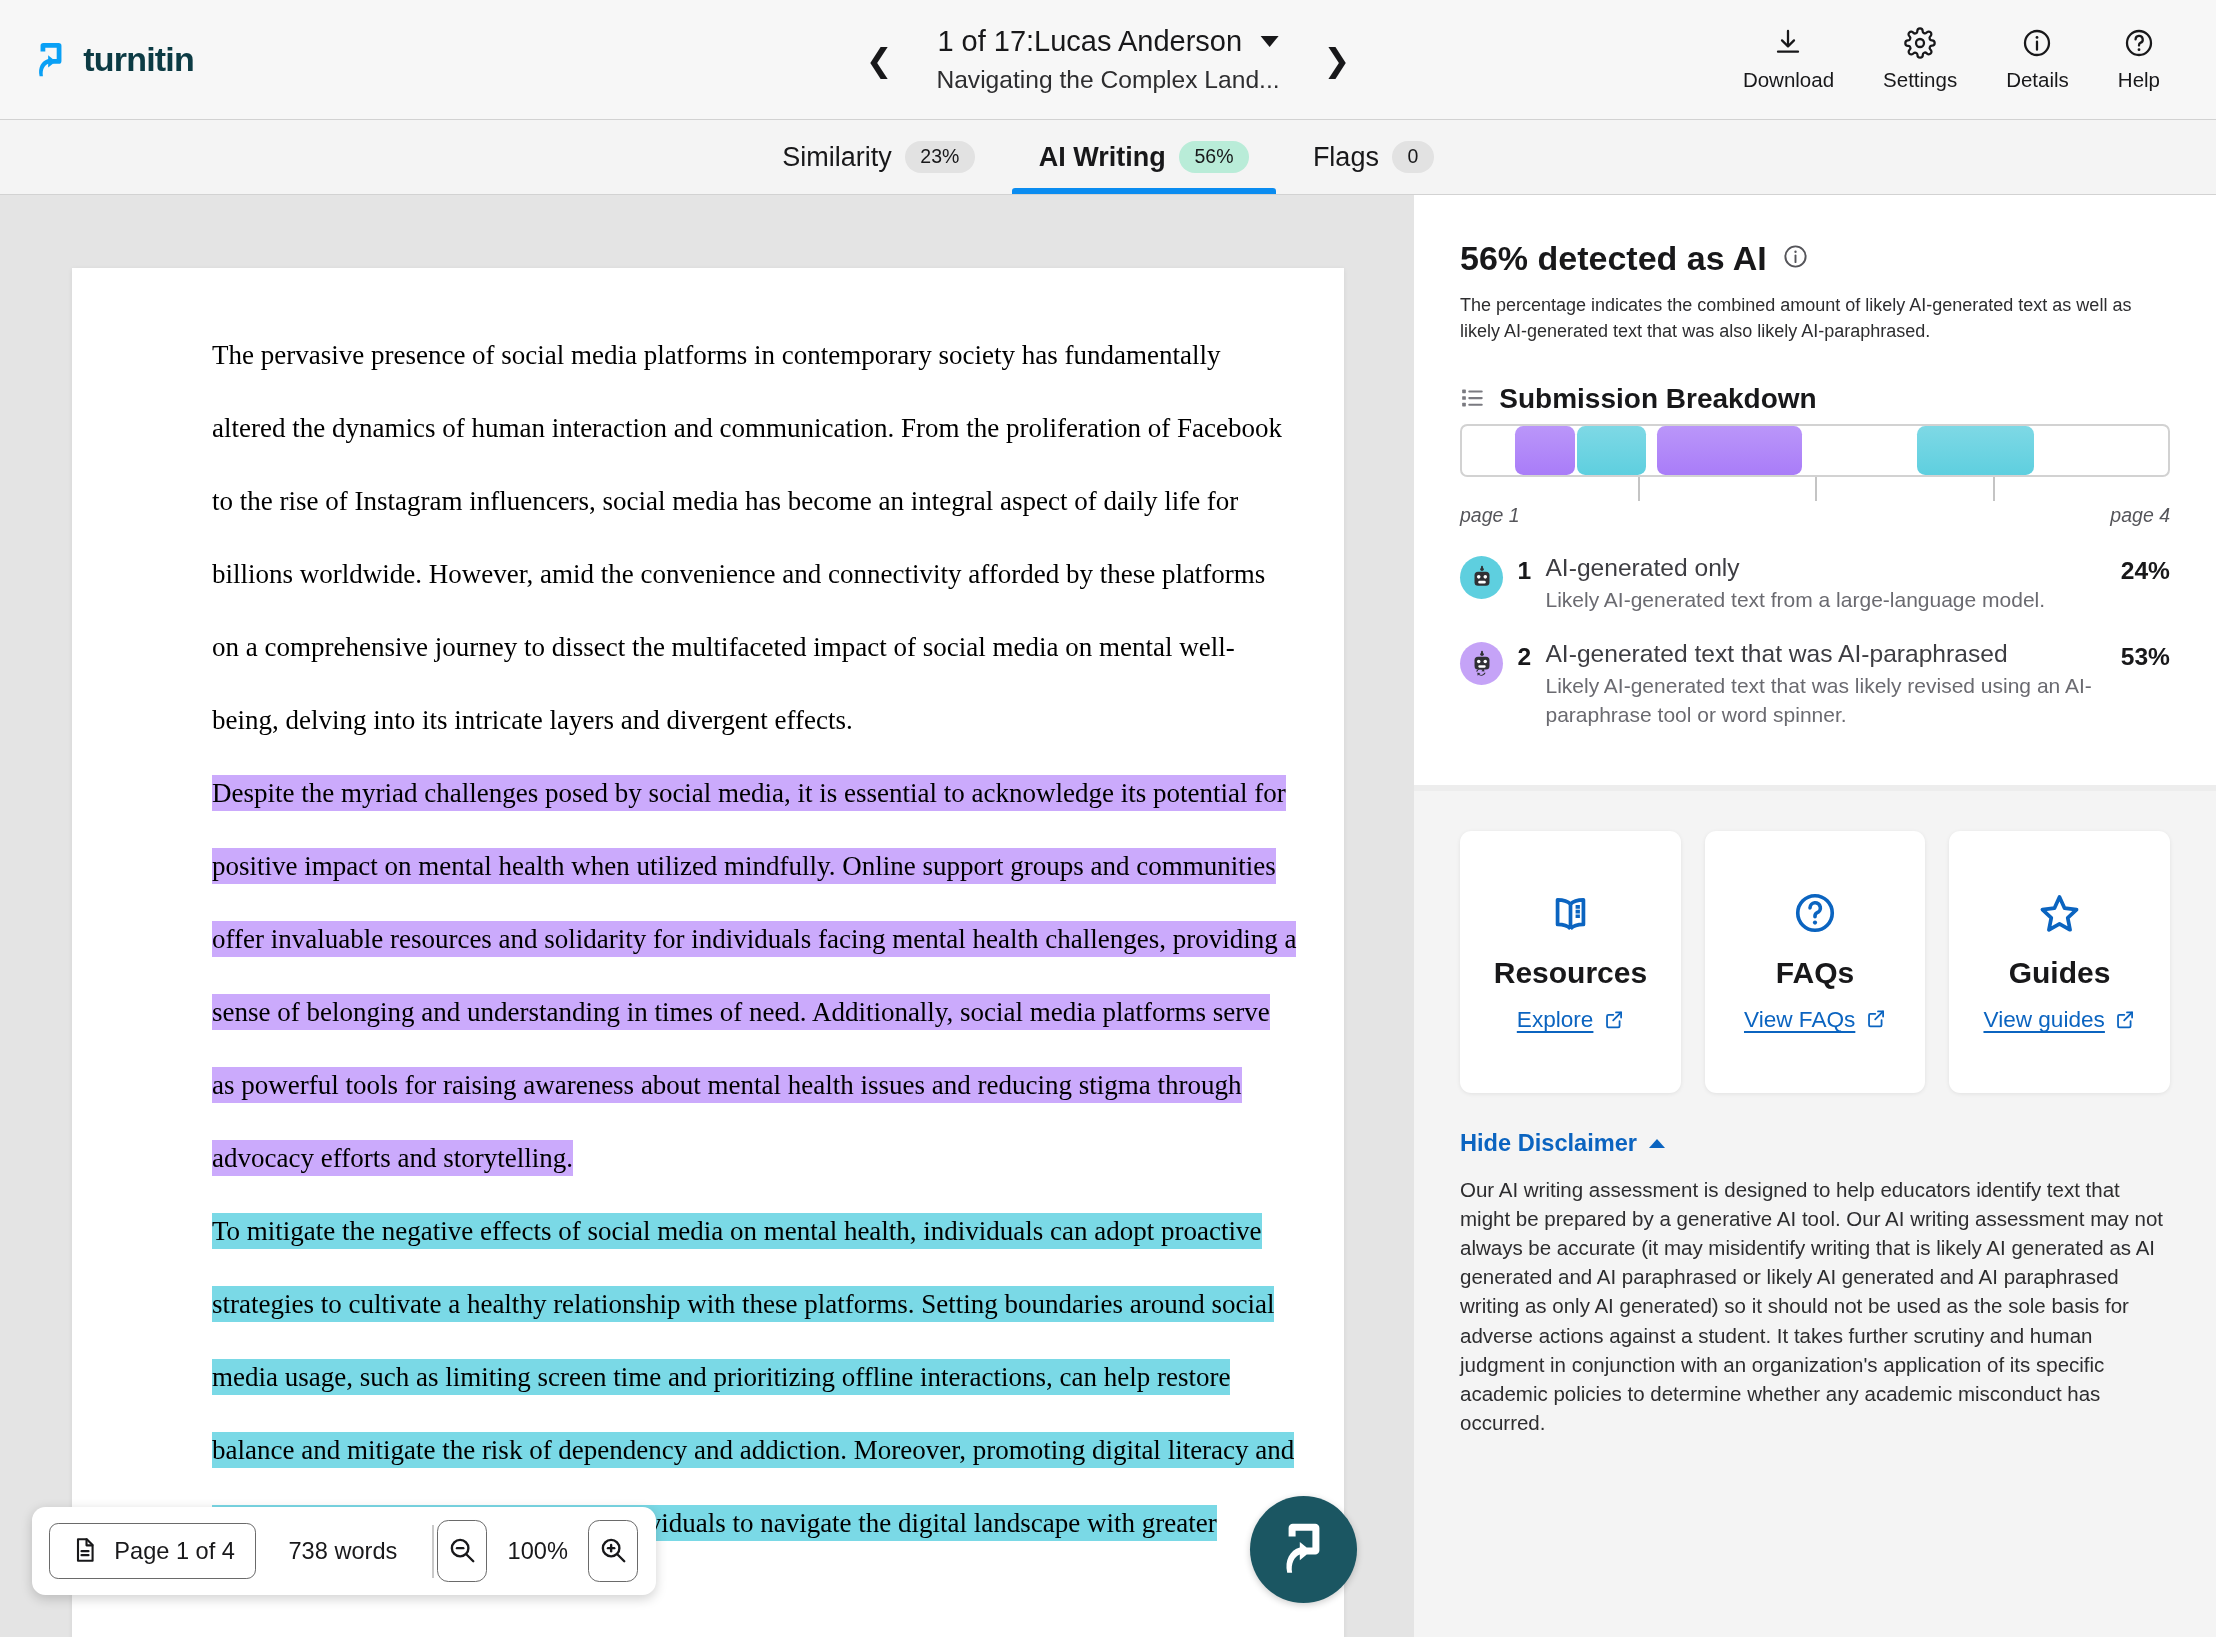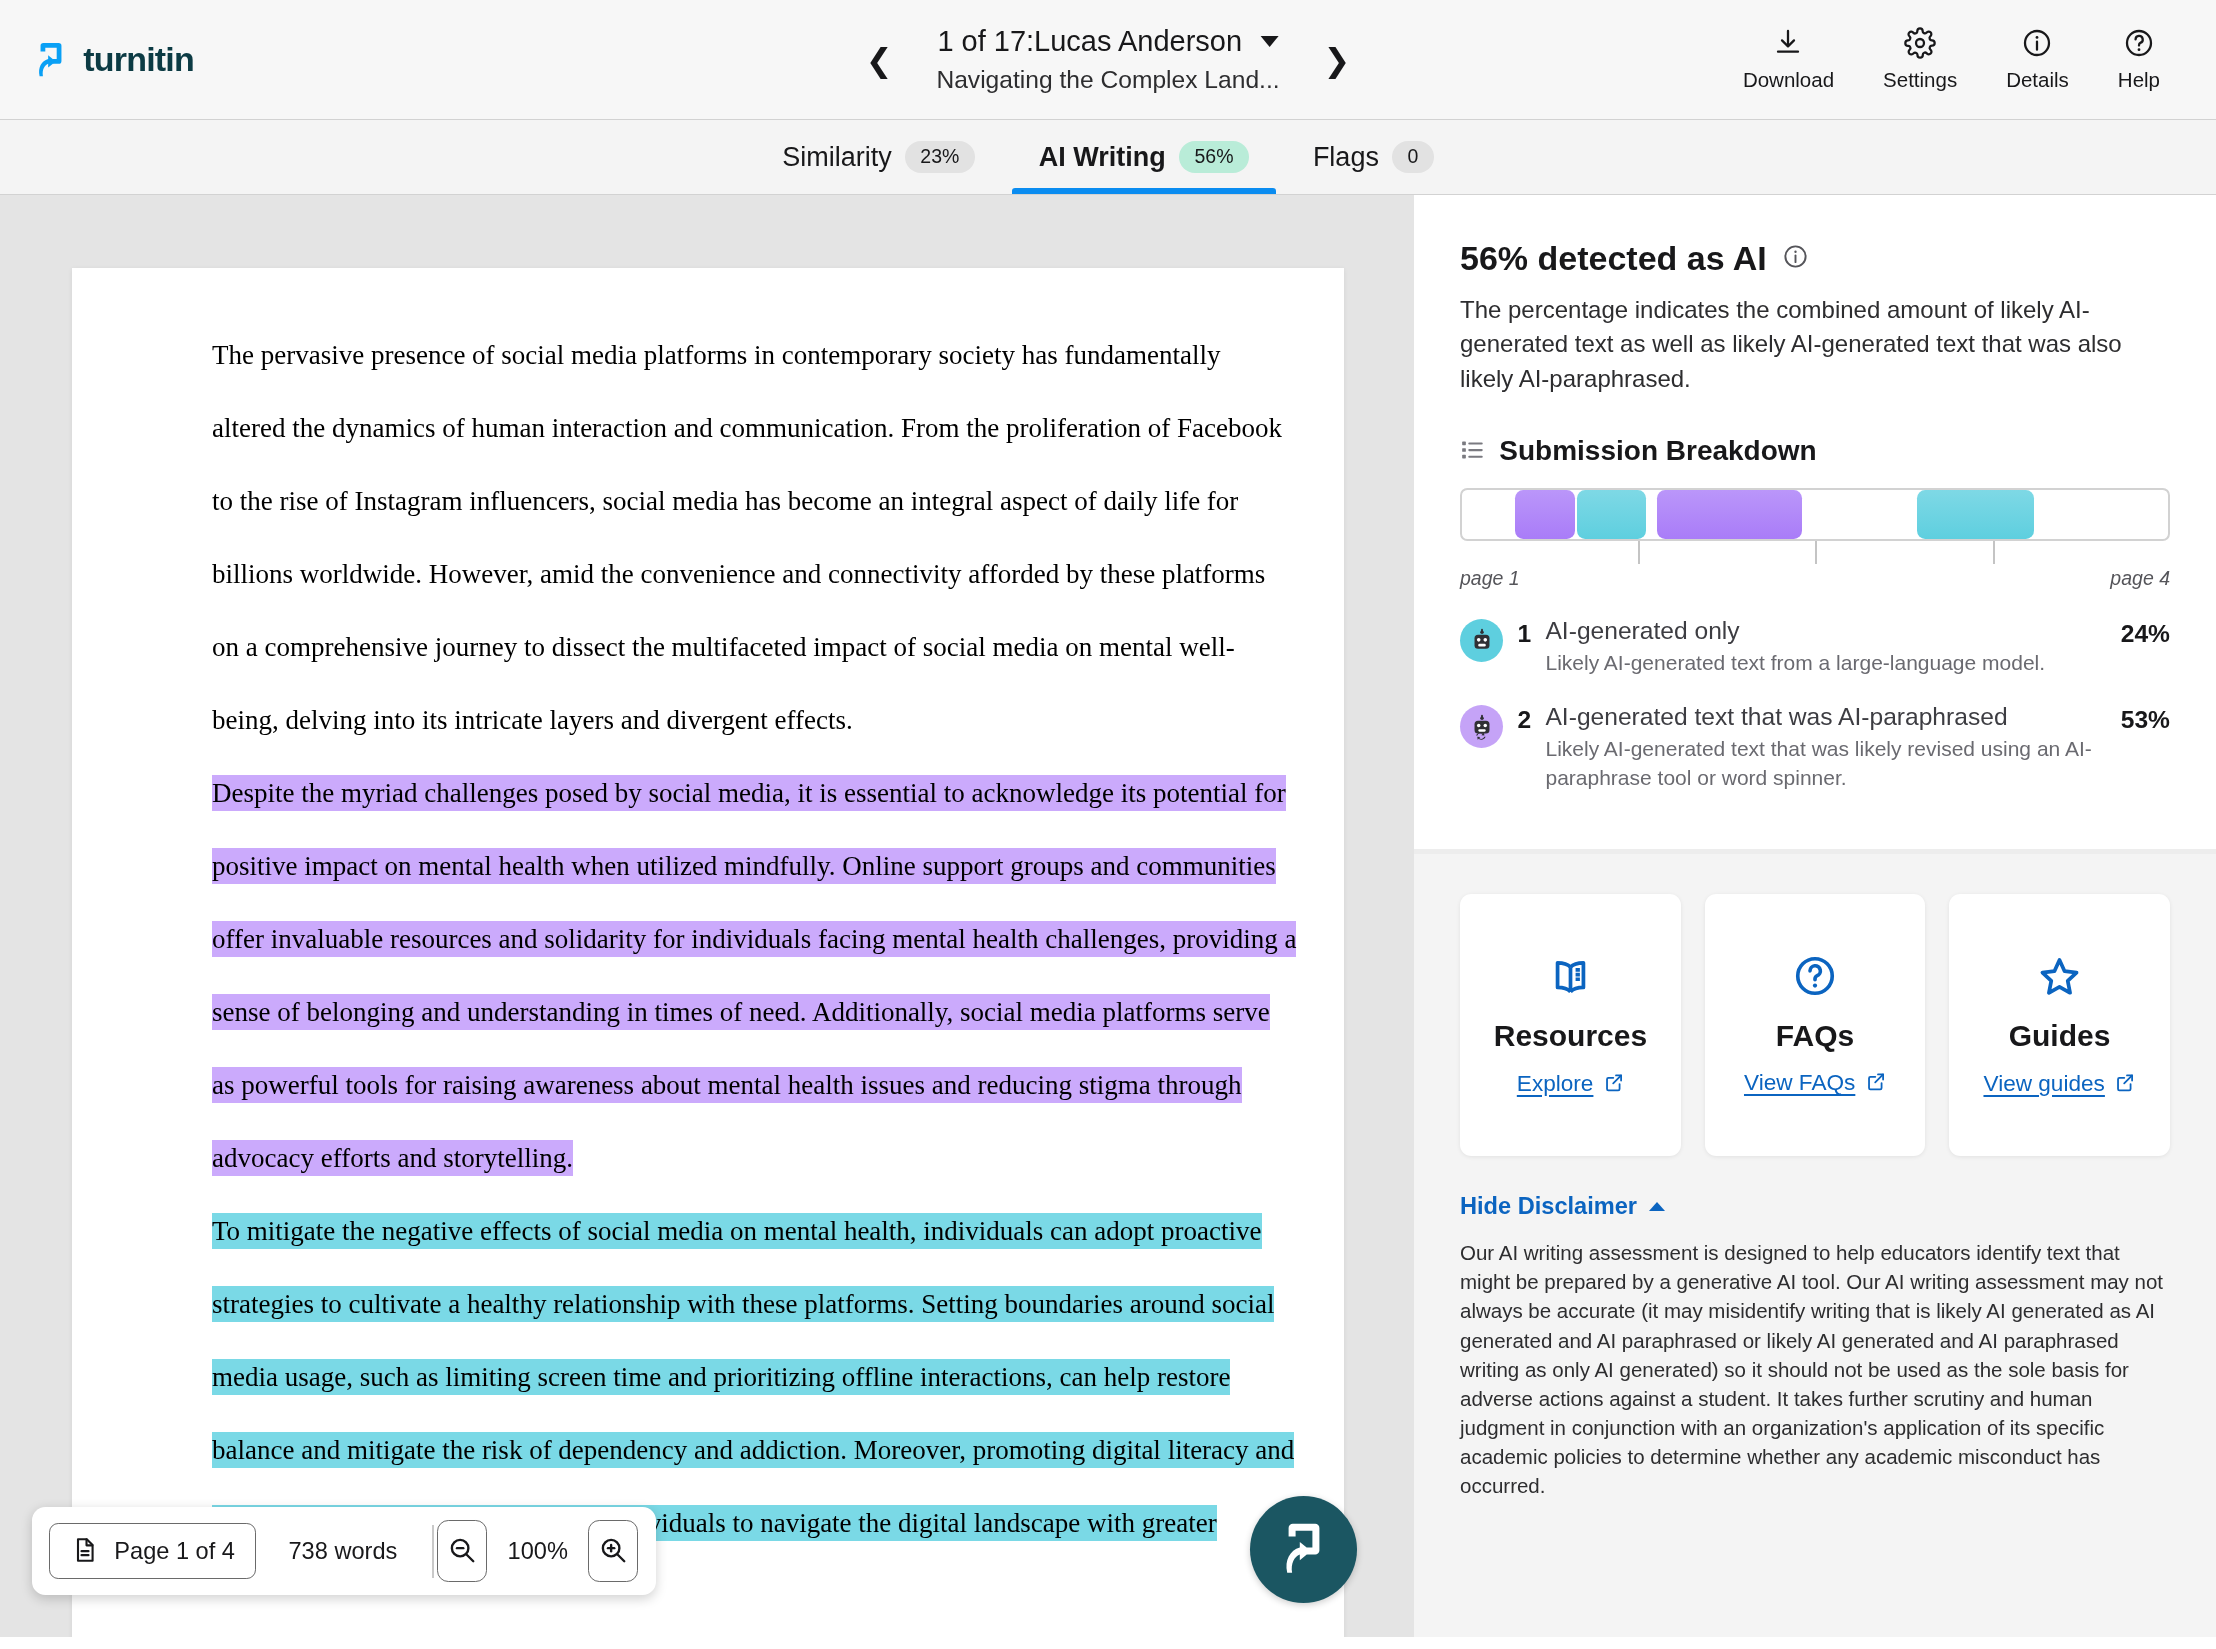--- a/index.html
+++ b/index.html
@@ -116,26 +116,26 @@
     box-shadow: 0 2.1px 7.2px rgba(0,0,0,.2);
   }
 
   
   .panel { flex: 1; background: #ffffff; display: flex; flex-direction: column; min-width: 0; }
   .panel-top { padding: 44px 46px 31px 46px; background: #ffffff; }
   .panel-h1 {
     display: flex; align-items: center; gap: 15.4px;
     font-size: 34px; font-weight: 700; color: #18181a;
   }
-  .panel-desc { margin-top: 15.4px; font-size: 24px; line-height: 1.42; color: #2d2d2f; }
+  .panel-desc { margin-top: 15.4px; font-size: 18px; line-height: 1.42; color: #2d2d2f; }
 
   .sb-head { display: flex; align-items: center; gap: 13.3px; margin-top: 39px; }
   .sb-title { font-size: 28px; font-weight: 700; color: #18181a; }
 
-  .bar-wrap { margin-top: 21px; }
+  .bar-wrap { margin-top: 9px; }
   .bar-track {
     position: relative; height: 53px; border: 2.1px solid #d2d2d2; border-radius: 7.2px;
     background: #ffffff; overflow: hidden;
   }
   .bar-seg { position: absolute; top: 0; bottom: 0; border-radius: 8.2px; }
   .bar-ticks { position: relative; height: 23.6px; }
   .bar-ticks span { position: absolute; top: 0; width: 2.1px; height: 23.6px; background: #c4c4c4; }
   .bar-pages { display: flex; justify-content: space-between; margin-top: 3.1px; }
   .bar-pages span { font-size: 19.5px; font-style: italic; color: #55555a; }
 

